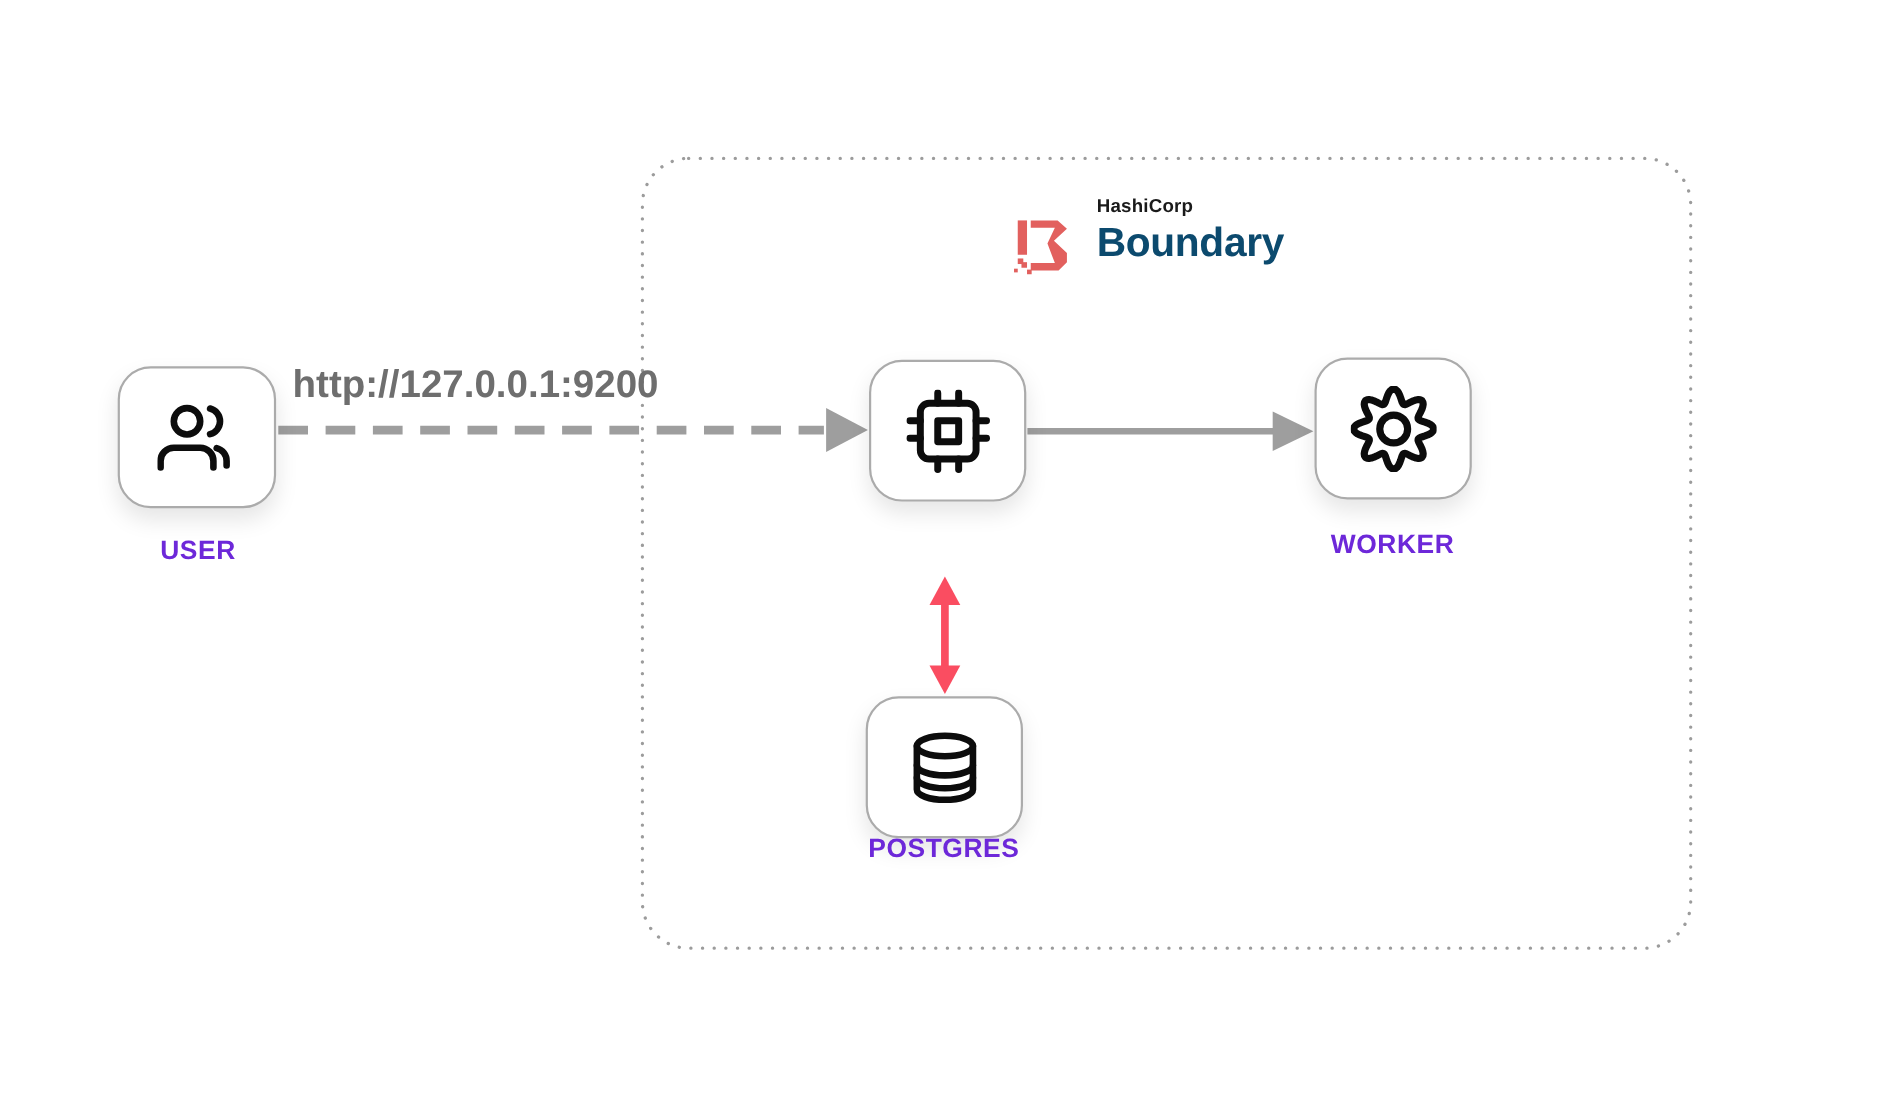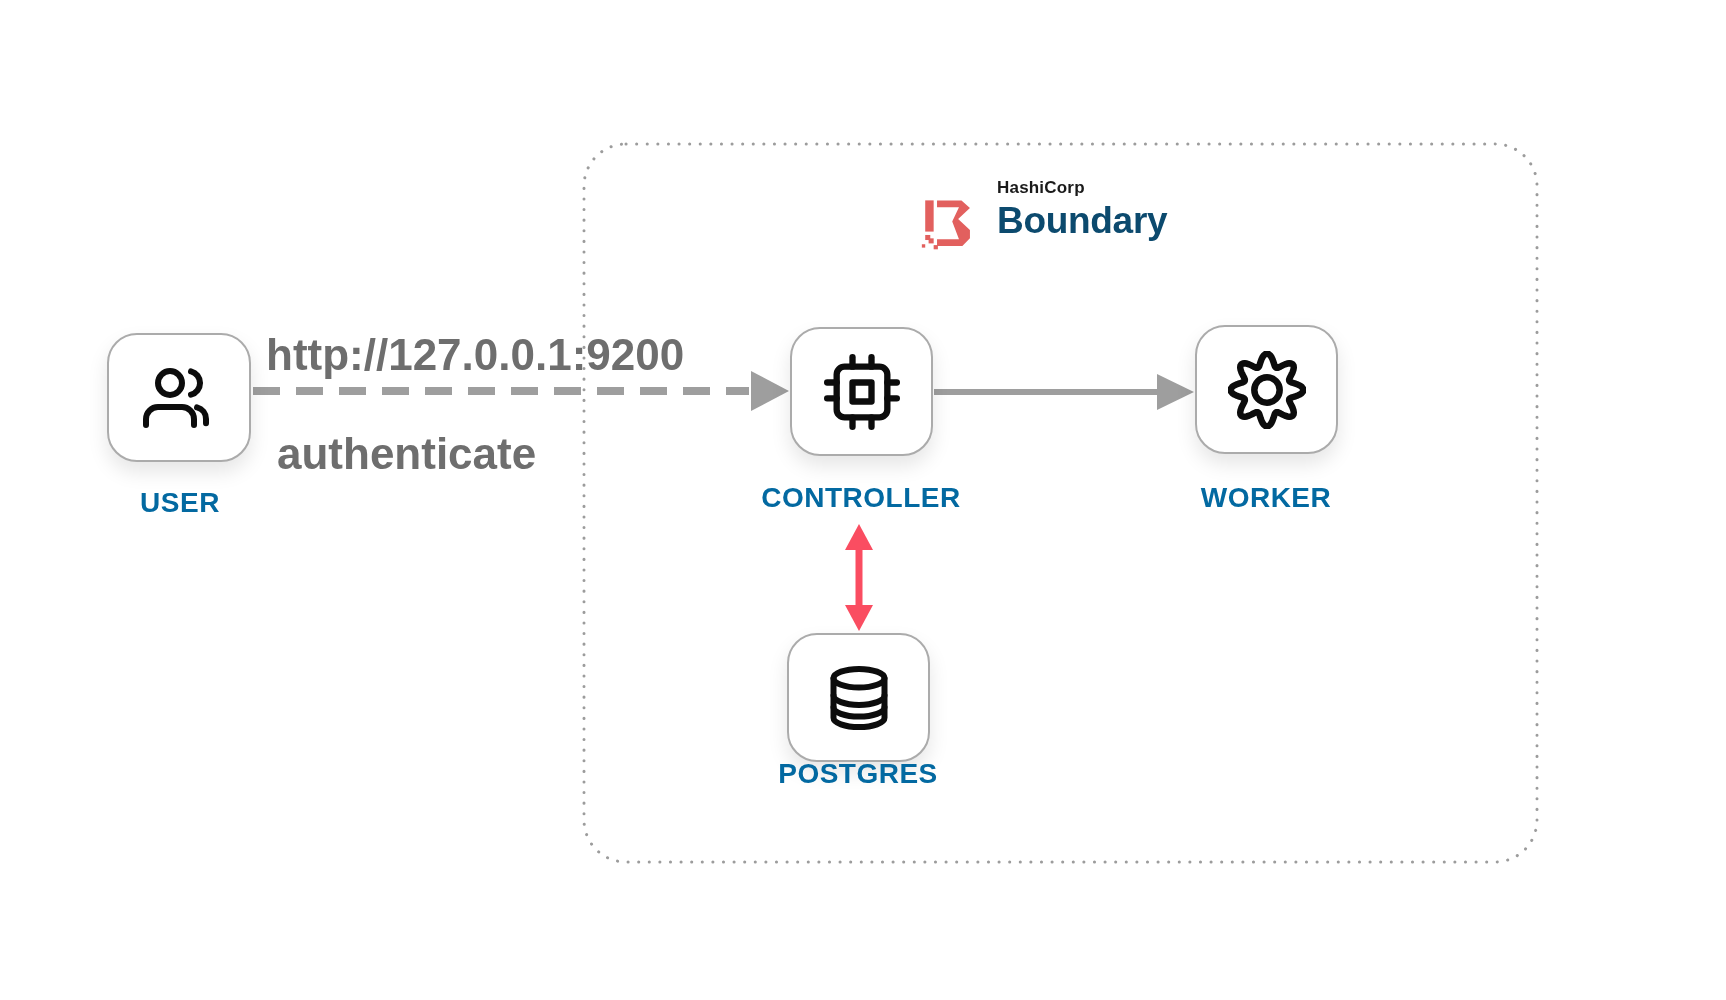--- a/index.html
+++ b/index.html
@@ -19,29 +19,29 @@
     border-radius:30px;
     box-shadow:0 10px 20px rgba(0,0,0,0.10);
     display:flex;align-items:center;justify-content:center;
     box-sizing:border-box;
   }
   .node svg{display:block;}
   .node-label{
     position:absolute;
     width:360px;
     text-align:center;
-    font-size:28px;
+    font-size:24px;
     font-weight:700;
-    color:#0369a1;
+    color:#6d28d9;
     letter-spacing:0.5px;
     white-space:nowrap;
   }
   .edge-label{
     position:absolute;
-    font-size:44px;
+    font-size:35px;
     font-weight:700;
     color:#6e6e6e;
     white-space:nowrap;
   }
   .logo{
     position:absolute;
     left:921px;top:179px;
     display:flex;flex-direction:row;align-items:flex-start;
   }
   .logo-mark{margin-top:12px;}
@@ -118,21 +118,20 @@
           <line x1="15" y1="1" x2="15" y2="4"></line>
         <line x1="9" y1="20" x2="9" y2="23"></line>
           <line x1="15" y1="20" x2="15" y2="23"></line>
         <line x1="20" y1="9" x2="23" y2="9"></line>
           <line x1="20" y1="14" x2="23" y2="14"></line>
         <line x1="1" y1="9" x2="4" y2="9"></line>
           <line x1="1" y1="14" x2="4" y2="14"></line>
       </g>
     </svg>
   </div>
-  <div class="node-label" style="left:681px;top:482px;">CONTROLLER</div>
 
   <div class="node" style="left:1195px;top:325px;">
     <svg width="78" height="78" viewBox="0 0 24 24">
       <g class="icon-stroke" stroke-width="1.9">
         <path d="M23.20 12.00L23.07 12.48L22.71 12.94L22.16 13.34L21.48 13.67L20.76 13.94L20.07 14.16L19.48 14.36L19.06 14.57L18.84 14.83L18.81 15.18L18.96 15.62L19.23 16.17L19.57 16.82L19.89 17.52L20.13 18.24L20.24 18.91L20.17 19.49L19.92 19.92L19.49 20.17L18.91 20.24L18.24 20.13L17.52 19.89L16.82 19.57L16.18 19.23L15.62 18.96L15.18 18.81L14.83 18.84L14.57 19.06L14.36 19.48L14.16 20.07L13.94 20.76L13.67 21.48L13.34 22.16L12.94 22.71L12.48 23.07L12.00 23.20L11.52 23.07L11.06 22.71L10.66 22.16L10.33 21.48L10.06 20.76L9.84 20.07L9.64 19.48L9.43 19.06L9.17 18.84L8.82 18.81L8.38 18.96L7.83 19.23L7.18 19.57L6.48 19.89L5.76 20.13L5.09 20.24L4.51 20.17L4.08 19.92L3.83 19.49L3.76 18.91L3.87 18.24L4.11 17.52L4.43 16.82L4.77 16.17L5.04 15.62L5.19 15.18L5.16 14.83L4.94 14.57L4.52 14.36L3.93 14.16L3.24 13.94L2.52 13.67L1.84 13.34L1.29 12.94L0.93 12.48L0.80 12.00L0.93 11.52L1.29 11.06L1.84 10.66L2.52 10.33L3.24 10.06L3.93 9.84L4.52 9.64L4.94 9.43L5.16 9.17L5.19 8.82L5.04 8.38L4.77 7.82L4.43 7.18L4.11 6.48L3.87 5.76L3.76 5.09L3.83 4.51L4.08 4.08L4.51 3.83L5.09 3.76L5.76 3.87L6.48 4.11L7.18 4.43L7.82 4.77L8.38 5.04L8.82 5.19L9.17 5.16L9.43 4.94L9.64 4.52L9.84 3.93L10.06 3.24L10.33 2.52L10.66 1.84L11.06 1.29L11.52 0.93L12.00 0.80L12.48 0.93L12.94 1.29L13.34 1.84L13.67 2.52L13.94 3.24L14.16 3.93L14.36 4.52L14.57 4.94L14.83 5.16L15.18 5.19L15.62 5.04L16.18 4.77L16.82 4.43L17.52 4.11L18.24 3.87L18.91 3.76L19.49 3.83L19.92 4.08L20.17 4.51L20.24 5.09L20.13 5.76L19.89 6.48L19.57 7.18L19.23 7.82L18.96 8.38L18.81 8.82L18.84 9.17L19.06 9.43L19.48 9.64L20.07 9.84L20.76 10.06L21.48 10.33L22.16 10.66L22.71 11.06L23.07 11.52L23.20 12.00Z"></path>
         <circle cx="12" cy="12" r="3.9"></circle>
       </g>
     </svg>
   </div>
   <div class="node-label" style="left:1086px;top:482px;">WORKER</div>
@@ -143,15 +142,14 @@
         <ellipse cx="12" cy="5.4" rx="8.5" ry="3.1"></ellipse>
         <path d="M3.5 5.4 v13.2 c0 1.7 3.8 3.1 8.5 3.1 s8.5 -1.4 8.5 -3.1 V5.4"></path>
         <path d="M3.5 11.2 c0 1.7 3.8 3.1 8.5 3.1 s8.5 -1.4 8.5 -3.1"></path>
         <path d="M3.5 15.1 c0 1.7 3.8 3.1 8.5 3.1 s8.5 -1.4 8.5 -3.1"></path>
       </g>
     </svg>
   </div>
   <div class="node-label" style="left:678px;top:758px;">POSTGRES</div>
 
   <div class="edge-label" style="left:266px;top:330px;">http://127.0.0.1:9200</div>
-  <div class="edge-label" style="left:277px;top:429px;">authenticate</div>
 
 </div>
 
 </body></html>

